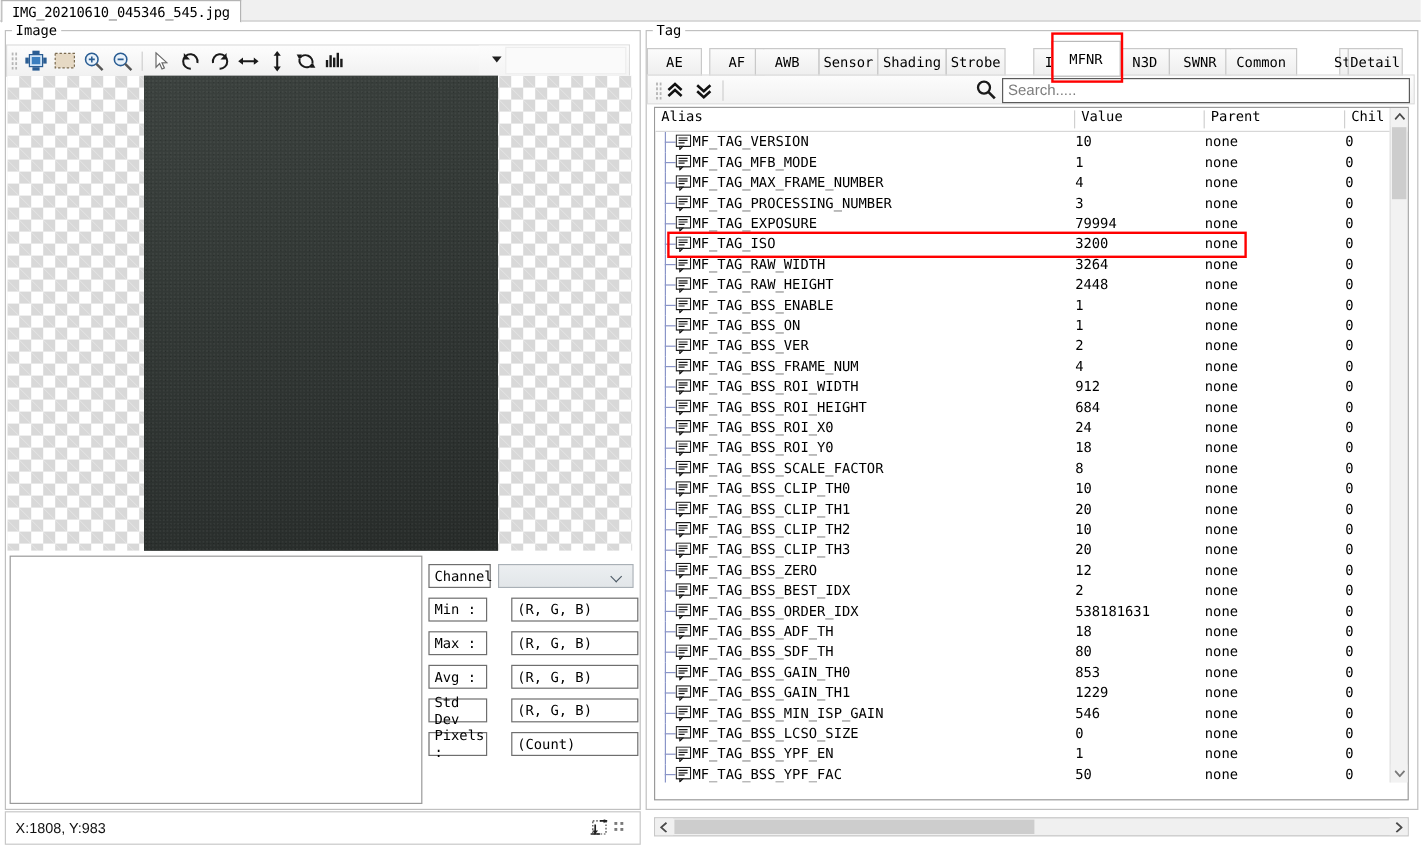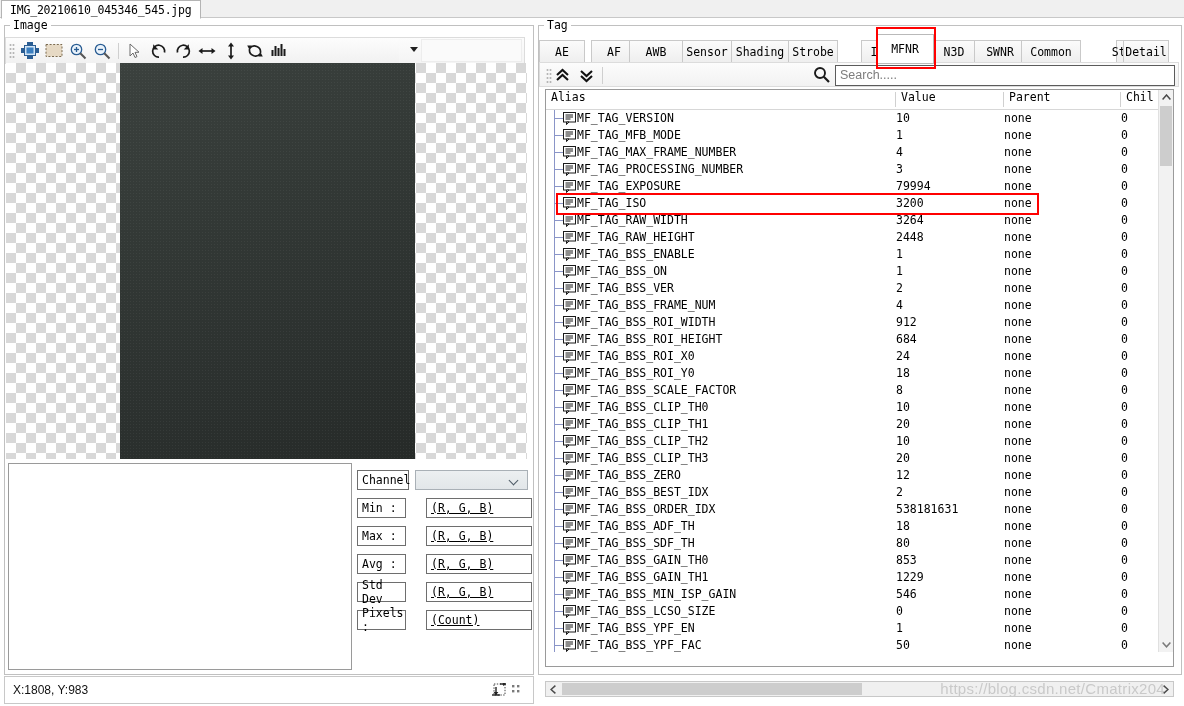--- a/index.html
+++ b/index.html
@@ -54,21 +54,21 @@
     background-size:3px 3px,4px 4px,100% 100%;
   }
 
   
   .stats-box{position:absolute;left:8px;top:463px;width:342px;height:205px;border:1px solid #9a9a9a;background:#fff;}
   .fields{position:absolute;left:357px;top:470px;width:175px;}
   .frow{display:flex;align-items:center;margin-bottom:8px;}
   .flabel{width:52px;height:20px;border:1px solid #6e6e6e;background:#fff;display:flex;align-items:center;
           padding-left:4px;font-size:11.5px;font-family:"DejaVu Sans Mono",monospace;box-sizing:border-box;}
   .fvalue{width:113px;height:20px;border:1px solid #6e6e6e;background:#fff;display:flex;align-items:center;
-          padding-left:4px;font-size:11.5px;font-family:"DejaVu Sans Mono",monospace;box-sizing:border-box;margin-left:20px;text-decoration:underline;}
+          padding-left:4px;font-size:11.5px;font-family:"DejaVu Sans Mono",monospace;box-sizing:border-box;margin-left:20px;}
   .fcombo{width:113px;height:20px;border:1px solid #a9b0b6;background:linear-gradient(#eceff1,#e2e6e9);
           margin-left:6px;position:relative;box-sizing:border-box;}
   .fcombo .chev{position:absolute;right:8px;top:5px;width:9px;height:9px;}
   .fcombo .chev:before{content:"";position:absolute;left:0;top:1px;width:6px;height:6px;border-right:1.6px solid #4e5b66;border-bottom:1.6px solid #4e5b66;transform:rotate(45deg);}
 
   
   .statusbar{position:absolute;left:4px;top:676px;width:528px;height:26px;border:1px solid #c8c8c8;background:#fff;}
   .statusbar .coords{position:absolute;left:8px;top:6px;font-family:"Liberation Sans",sans-serif;font-size:12px;color:#111;}
   .grip{position:absolute;right:7px;top:6px;width:34px;height:15px;}
 
@@ -958,18 +958,17 @@
         </svg>
     </div>
     <div class="hs-thumb"></div>
     <div class="hs-right">
       <svg width="7" height="9" viewBox="0 0 7 9">
           <path d="M1.6 0.6 L6 4.5 L1.6 8.4" fill="none" stroke="#4a4a4a" stroke-width="1.5"></path>
         </svg>
     </div>
   </div>
 
-  <div class="watermark">https://blog.csdn.net/Cmatrix204</div>
 
   <div class="annot" id="annot-mfnr"></div>
   <div class="annot" id="annot-iso"></div>
 
 </div>
 
 </body></html>

